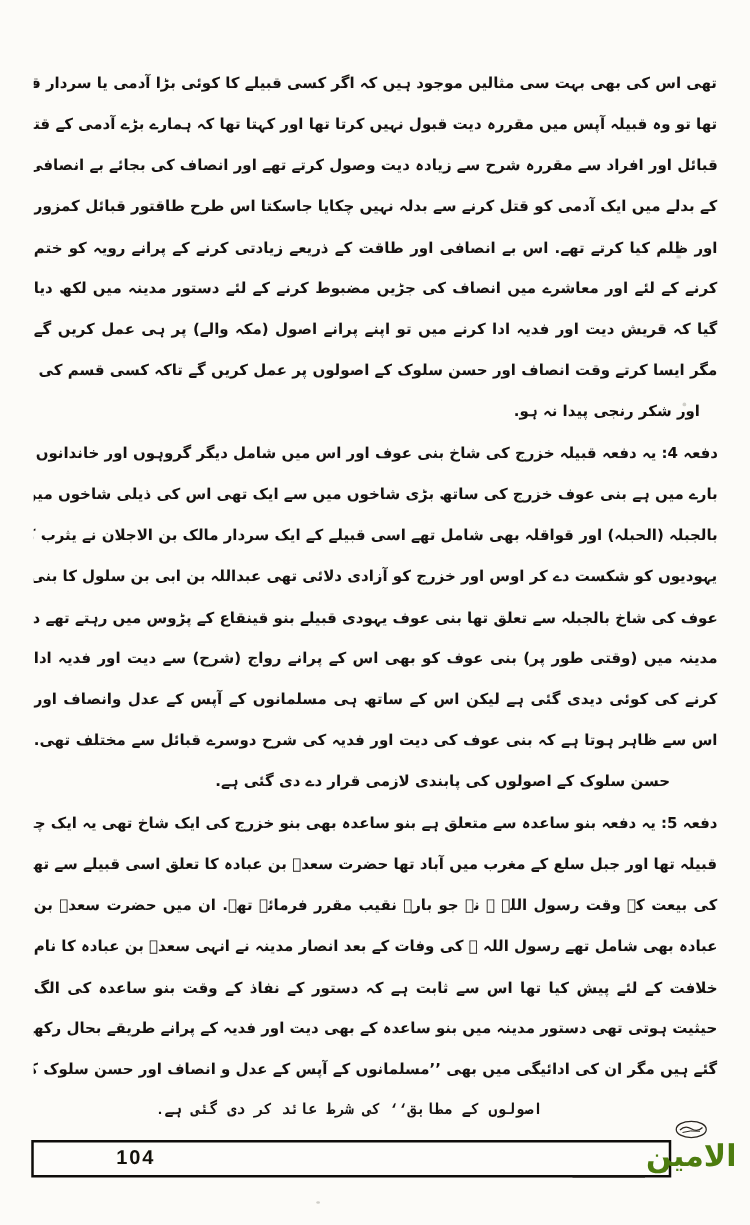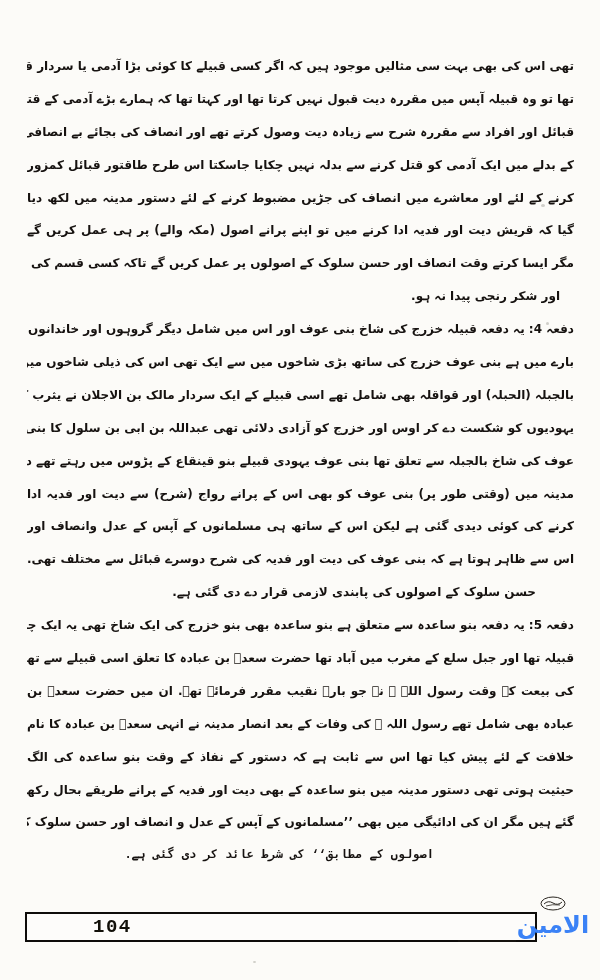--- a/index.html
+++ b/index.html
@@ -42,23 +42,23 @@
   
   .footer-bar {
     position: absolute;
     left: 25px; top: 912px;
     width: 512px; height: 30px;
     border: 2.5px solid #0e0c0a;
     background: #fdfcfa;
     box-sizing: border-box;
   }
   .page-number {
-    font-family: Liberation Mono, monospace;
+    font-family: Liberation Sans, sans-serif;
     font-weight: bold;
-    font-size: 19px;
+    font-size: 16px;
     letter-spacing: 1.5px;
     color: #121009;
     position: absolute;
     left: 66px; top: 2px;
     line-height: 22px;
   }
   
   .logo {
     position: absolute;
     right: 4px; top: 896px;
@@ -70,21 +70,21 @@
     margin: 0 auto 1px auto;
     width: 26px; height: 15px;
   }
   .logo-text {
     display: block;
     direction: rtl;
     font-family: "DejaVu Sans", sans-serif;
     font-weight: bold;
     font-size: 24px;
     line-height: 26px;
-    color: #3b82f6;
+    color: #4d7c0f;
     letter-spacing: -1px;
   }
   .logo-rule {
     position: absolute;
     right: 84px; top: 940px;
     width: 58px; height: 2px;
     background: #15120e;
   }
   
   .speck {
@@ -101,20 +101,21 @@
 <body>
 
 <div class="paper">
 
   <main class="text-block">
 
   <div class="line">تھی اس کی بھی بہت سی مثالیں موجود ہیں کہ اگر کسی قبیلے کا کوئی بڑا آدمی یا سردار قتل کر دیا جاتا</div>
       <div class="line">تھا تو وہ قبیلہ آپس میں مقررہ دیت قبول نہیں کرتا تھا اور کہتا تھا کہ ہمارے بڑے آدمی کے قتل</div>
       <div class="line">قبائل اور افراد سے مقررہ شرح سے زیادہ دیت وصول کرتے تھے اور انصاف کی بجائے بے انصافی</div>
       <div class="line">کے بدلے میں ایک آدمی کو قتل کرنے سے بدلہ نہیں چکایا جاسکتا اس طرح طاقتور قبائل کمزور</div>
+      <div class="line">اور ظلم کیا کرتے تھے. اس بے انصافی اور طاقت کے ذریعے زیادتی کرنے کے پرانے رویہ کو ختم</div>
       <div class="line">کرنے کے لئے اور معاشرے میں انصاف کی جڑیں مضبوط کرنے کے لئے دستور مدینہ میں لکھ دیا</div>
       <div class="line">گیا کہ قریش دیت اور فدیہ ادا کرنے میں تو اپنے پرانے اصول (مکہ والے) پر ہی عمل کریں گے</div>
       <div class="line">مگر ایسا کرتے وقت انصاف اور حسن سلوک کے اصولوں پر عمل کریں گے تاکہ کسی قسم کی تلخی</div>
       <div class="line short" style="padding-right: 14px;">اور شکر رنجی پیدا نہ ہو.</div>
       <div class="line">دفعہ 4: یہ دفعہ قبیلہ خزرج کی شاخ بنی عوف اور اس میں شامل دیگر گروہوں اور خاندانوں کے</div>
       <div class="line">بارے میں ہے بنی عوف خزرج کی ساتھ بڑی شاخوں میں سے ایک تھی اس کی ذیلی شاخوں میں</div>
       <div class="line">بالجبلہ (الحبلہ) اور قواقلہ بھی شامل تھے اسی قبیلے کے ایک سردار مالک بن الاجلان نے یثرب کے</div>
       <div class="line">یہودیوں کو شکست دے کر اوس اور خزرج کو آزادی دلائی تھی عبداللہ بن ابی بن سلول کا بنی</div>
       <div class="line">عوف کی شاخ بالجبلہ سے تعلق تھا بنی عوف یہودی قبیلے بنو قینقاع کے پڑوس میں رہتے تھے دستور</div>
       <div class="line">مدینہ میں (وقتی طور پر) بنی عوف کو بھی اس کے پرانے رواج (شرح) سے دیت اور فدیہ ادا</div>

